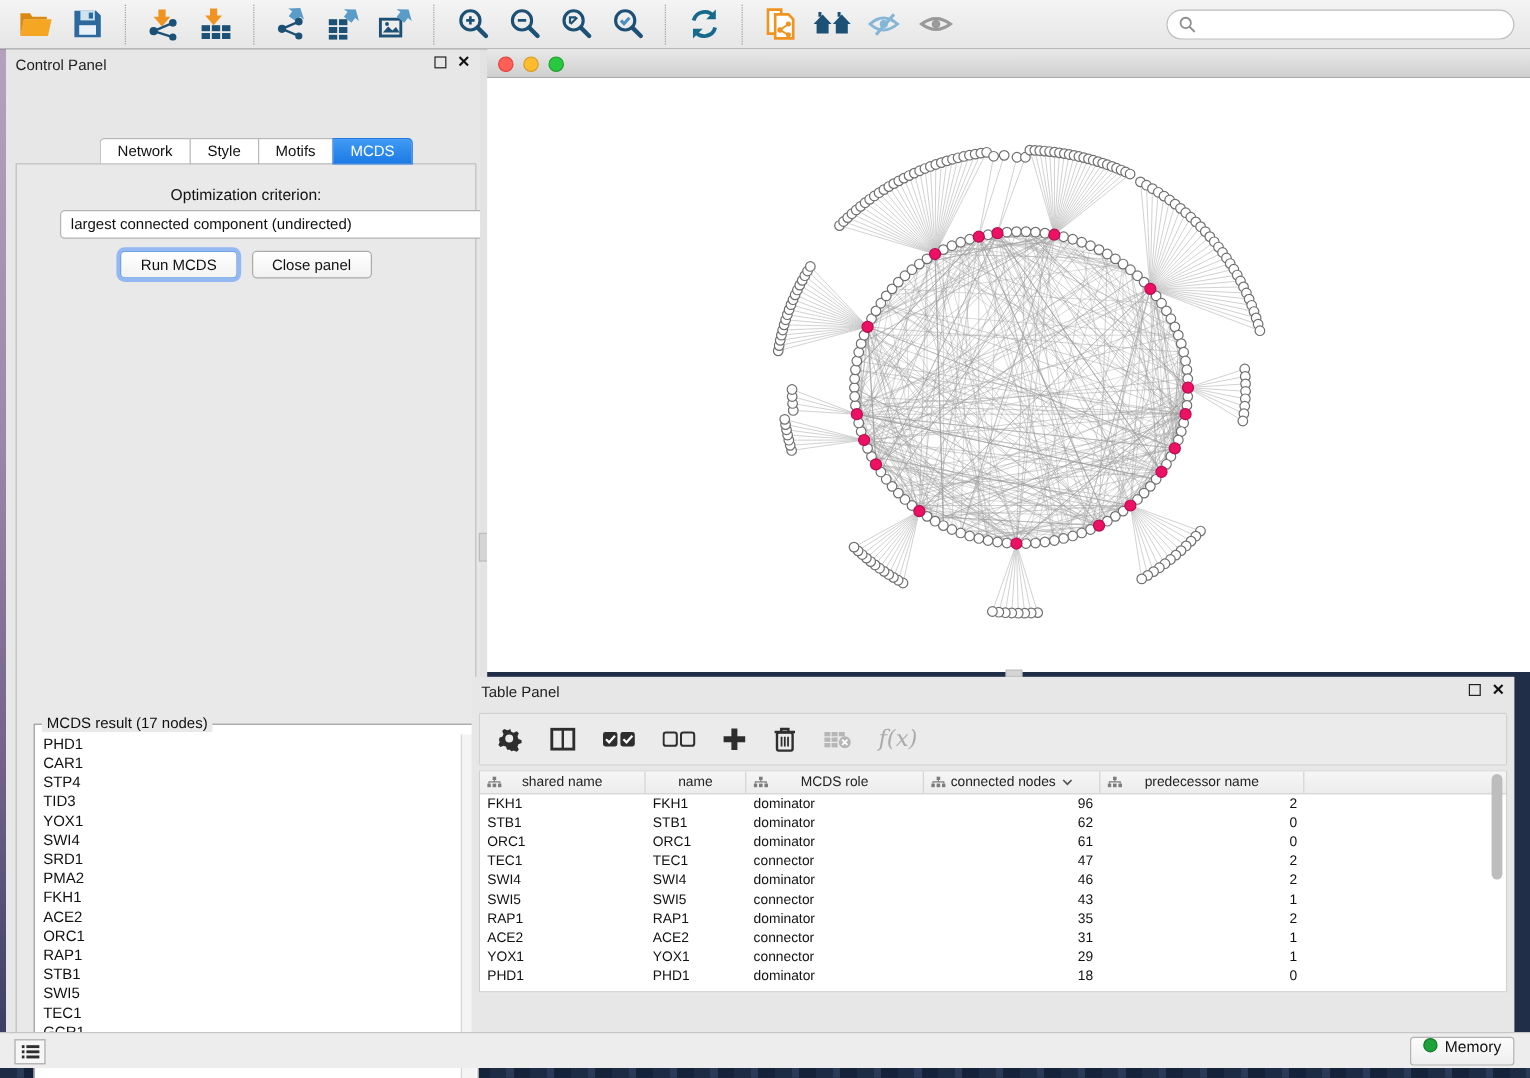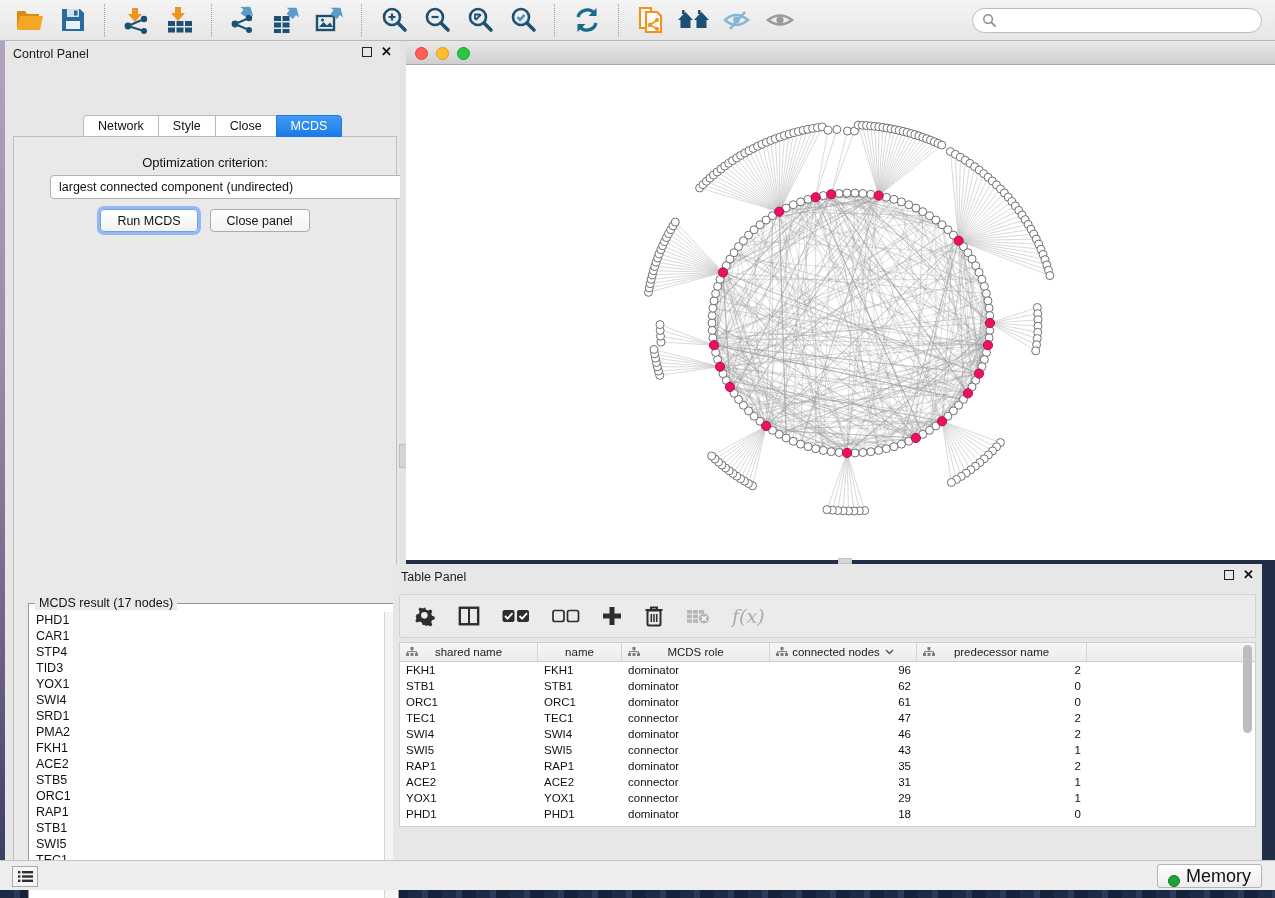--- a/index.html
+++ b/index.html
@@ -113,21 +113,21 @@
   .b-tab:last-child { border-right:1px solid #bcbcbc; border-radius:0 5px 5px 0; }
   .b-tab.selected { background:linear-gradient(180deg,#4a9ef5,#1f7ce6); color:#fff; border-color:#1f7ce6; }
 
   
   #status-bar { left:0; top:860px; width:1275px; height:30px; background:#ededed;
     border-top:1px solid #c6c6c6; }
   #list-btn { position:absolute; left:12px; top:5px; width:26px; height:21px; background:#f6f6f6;
     border:1px solid #a8a8a8; display:flex; align-items:center; justify-content:center; cursor:pointer; }
   #memory-btn { position:absolute; right:13px; top:3px; height:24px; padding:0 10px;
     background:linear-gradient(180deg,#fcfcfc,#eee); border:1px solid #b4b4b4; border-radius:3px;
-    display:flex; align-items:flex-end; gap:6px; font-size:18px; color:#111; cursor:pointer; }
+    display:flex; align-items:flex-start; gap:6px; font-size:13px; color:#111; cursor:pointer; }
   #mem-dot { width:12px; height:12px; border-radius:50%; background:#1ea33b; border:1px solid #157a2b; }
 </style>
 </head>
 <body>
 
 <div id="toolbar" class="abs">
   <div class="tb-group">
     <div class="tb-btn">
       <svg width="30" height="26" viewBox="0 0 30 26">
         <path d="M2 23 L5 9 L28 9 L25 23 Z" fill="#f5a623"></path>
@@ -292,21 +292,21 @@
   <div class="panel-title-row">
     <span class="panel-title">Control Panel</span>
     <span class="win-icons">
       <span class="float-icon"></span>
       <span class="close-icon">✕</span>
     </span>
   </div>
   <div id="cp-tabs">
       <div class="cp-tab">Network</div>
       <div class="cp-tab">Style</div>
-      <div class="cp-tab">Close</div>
+      <div class="cp-tab">Motifs</div>
       <div class="cp-tab selected">MCDS</div>
     </div>
   <div id="cp-content">
     <div id="opt-label">Optimization criterion:</div>
     <div id="criterion-select">
       <span class="sel-text">largest connected component (undirected)</span>
       <span class="sel-stepper">
           <span>▲</span>
           <span>▼</span>
         </span>
@@ -321,21 +321,20 @@
           <div class="mcds-item">PHD1</div>
           <div class="mcds-item">CAR1</div>
           <div class="mcds-item">STP4</div>
           <div class="mcds-item">TID3</div>
           <div class="mcds-item">YOX1</div>
           <div class="mcds-item">SWI4</div>
           <div class="mcds-item">SRD1</div>
           <div class="mcds-item">PMA2</div>
           <div class="mcds-item">FKH1</div>
           <div class="mcds-item">ACE2</div>
-          <div class="mcds-item">STB5</div>
           <div class="mcds-item">ORC1</div>
           <div class="mcds-item">RAP1</div>
           <div class="mcds-item">STB1</div>
           <div class="mcds-item">SWI5</div>
           <div class="mcds-item">TEC1</div>
           <div class="mcds-item">GCR1</div>
         </div>
       <div id="mcds-scroll"></div>
     </div>
   </div>

